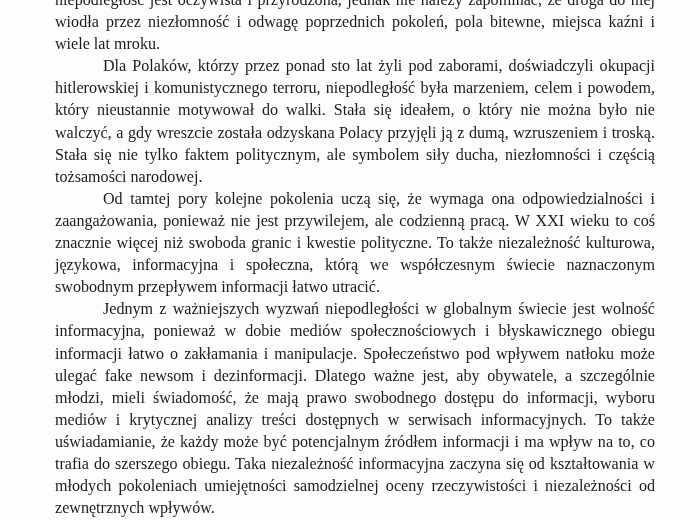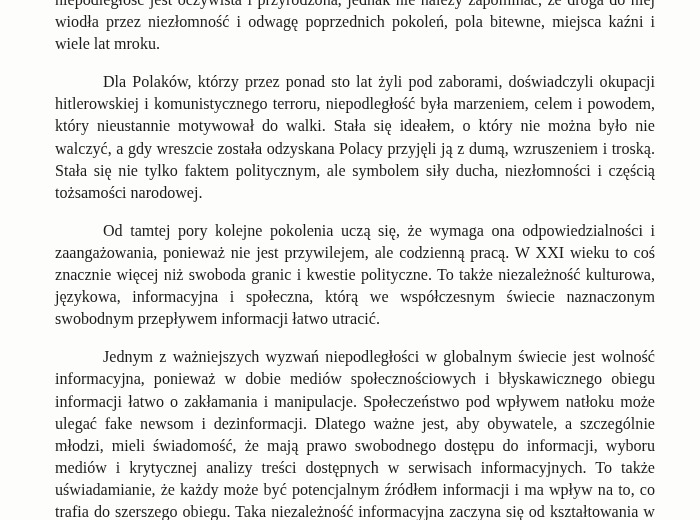--- a/index.html
+++ b/index.html
@@ -38,21 +38,21 @@
     text-indent: 48px;
     text-align: justify;
     text-align-last: left;
     hyphens: none;
   }
   
   p.para.no-indent {
     text-indent: 0;
   }
   p.para + p.para {
-    margin-top: 16px;
+    margin-top: 0;
   }
 </style>
 </head>
 <body>
 
 <div class="page">
   <div class="text-column">
 
     <p class="para no-indent">niepodległość jest oczywista i przyrodzona, jednak nie należy zapominać, że droga do niej wiodła przez niezłomność i odwagę poprzednich pokoleń, pola bitewne, miejsca kaźni i wiele lat mroku.</p>
 

